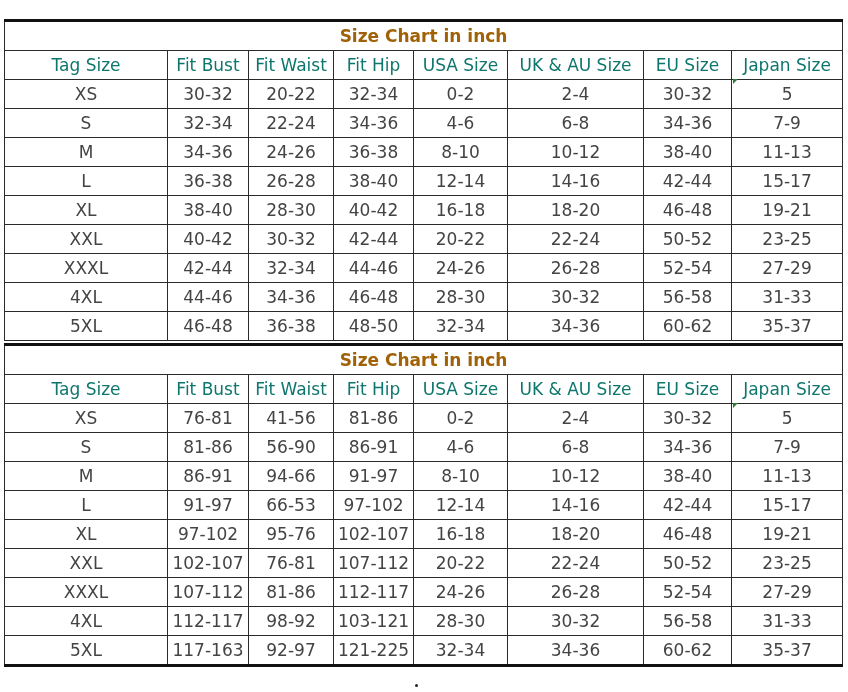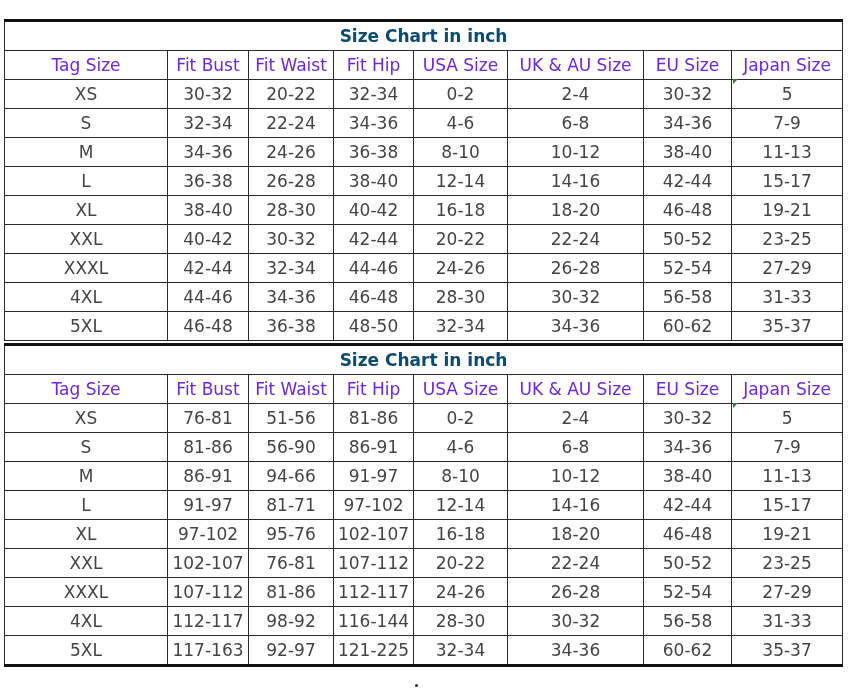--- a/index.html
+++ b/index.html
@@ -2,23 +2,23 @@
 <html><head>
 <meta charset="utf-8">
 <style>
   html, body { margin: 0; padding: 0; background: #ffffff; }
   body { width: 848px; height: 692px; position: relative; overflow: hidden;
          font-family: "DejaVu Sans", "Liberation Sans", sans-serif; color: #3a3a3a; }
   .chart { position: absolute; left: 4px; width: 838px; border-collapse: collapse; table-layout: fixed; }
   .chart td, .chart th { border: 1px solid #2a2a2a; text-align: center; padding: 0;
          font-size: 17px; font-weight: normal; height: 28px; line-height: 28px;
          white-space: nowrap; overflow: hidden; color: #444; }
-  .chart .title-cell { font-weight: bold; color: #0c4a6e; font-size: 17px; height: 28px;
+  .chart .title-cell { font-weight: bold; color: #a16207; font-size: 17px; height: 28px;
          border-top: 3px solid #111; }
-  .chart .hdr th { color: #6d28d9; }
+  .chart .hdr th { color: #0f766e; }
   #t1 { top: 19px; }
   #t2 { top: 343px; }
   #t2 tr:last-child td { border-bottom: 3px solid #111; }
   .dot { position: absolute; left: 415px; top: 684px; width: 3px; height: 3px; background: #222; border-radius: 50%; }
   .corner-mark { position:absolute; width:0; height:0; border-left:5px solid #2e7d32; border-bottom:5px solid transparent; }
 </style>
 </head>
 <body>
 
 <table class="chart" id="t1">
@@ -160,21 +160,21 @@
         <th>Fit Waist</th>
         <th>Fit Hip</th>
         <th>USA Size</th>
         <th>UK &amp; AU Size</th>
         <th>EU Size</th>
         <th>Japan Size</th>
       </tr>
       <tr>
         <td>XS</td>
         <td>76-81</td>
-        <td>51-56</td>
+        <td>41-56</td>
         <td>81-86</td>
         <td>0-2</td>
         <td>2-4</td>
         <td>30-32</td>
         <td>5</td>
       </tr>
       <tr>
         <td>S</td>
         <td>81-86</td>
         <td>56-90</td>
@@ -190,21 +190,21 @@
         <td>94-66</td>
         <td>91-97</td>
         <td>8-10</td>
         <td>10-12</td>
         <td>38-40</td>
         <td>11-13</td>
       </tr>
       <tr>
         <td>L</td>
         <td>91-97</td>
-        <td>81-71</td>
+        <td>66-53</td>
         <td>97-102</td>
         <td>12-14</td>
         <td>14-16</td>
         <td>42-44</td>
         <td>15-17</td>
       </tr>
       <tr>
         <td>XL</td>
         <td>97-102</td>
         <td>95-76</td>
@@ -231,21 +231,21 @@
         <td>112-117</td>
         <td>24-26</td>
         <td>26-28</td>
         <td>52-54</td>
         <td>27-29</td>
       </tr>
       <tr>
         <td>4XL</td>
         <td>112-117</td>
         <td>98-92</td>
-        <td>116-144</td>
+        <td>103-121</td>
         <td>28-30</td>
         <td>30-32</td>
         <td>56-58</td>
         <td>31-33</td>
       </tr>
       <tr>
         <td>5XL</td>
         <td>117-163</td>
         <td>92-97</td>
         <td>121-225</td>

